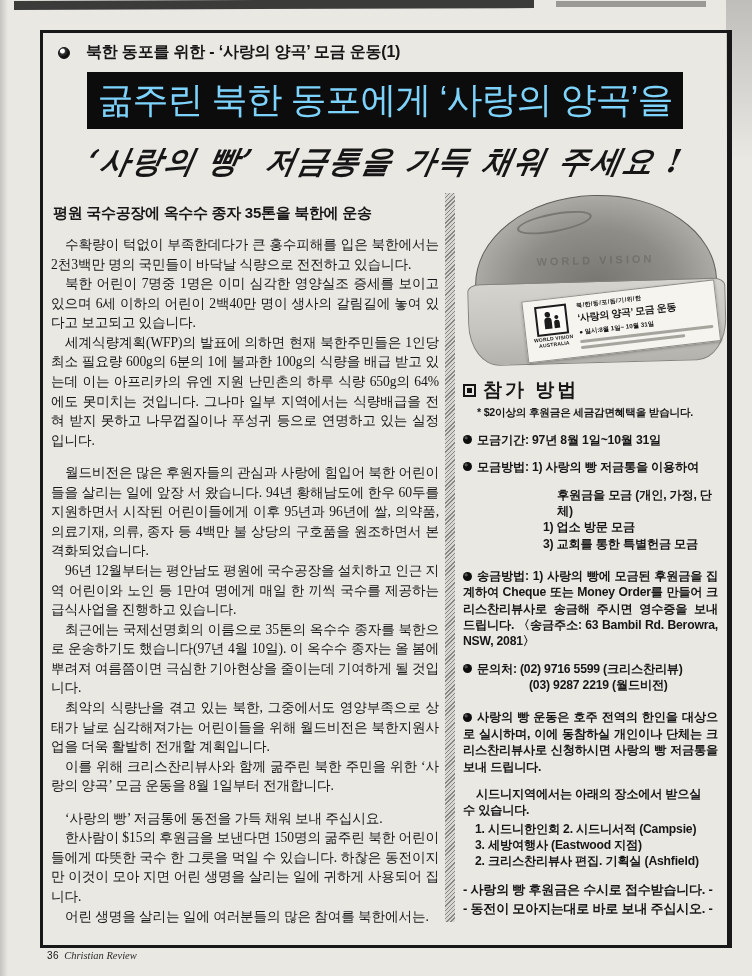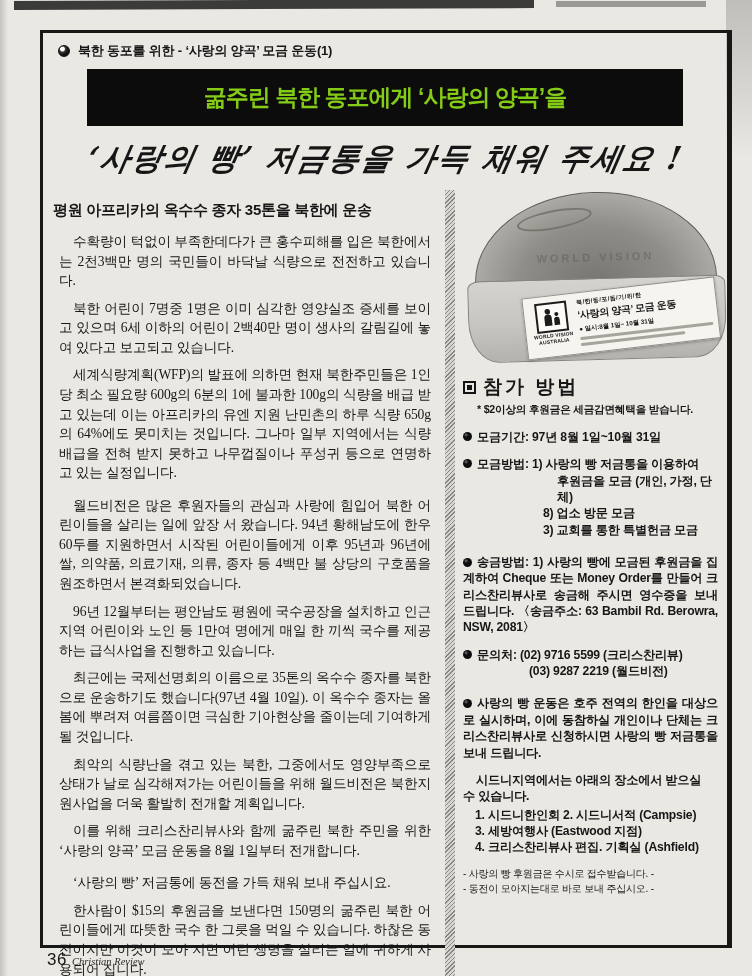--- a/index.html
+++ b/index.html
@@ -19,28 +19,28 @@
 
   
   .frame {
     position:absolute; left:40px; top:30px;
     width:692px; height:918px;
     border:3px solid #181818; border-right-width:5px;
     box-sizing:border-box;
   }
 
   
-  .kicker { display:flex; align-items:center; gap:8px; margin:9px 0 0 15px; font-size:13px; font-weight:bold; letter-spacing:-.2px; }
+  .kicker { display:flex; align-items:center; gap:16px; margin:9px 0 0 15px; font-size:16px; font-weight:bold; letter-spacing:-.2px; }
   .kicker-dot { width:12px; height:12px; border-radius:50%; flex:none;
     background:radial-gradient(circle at 34% 30%, #ffffff 0 2px, #3a3a3a 3px, #101010 6px); border:1px solid #111; box-sizing:border-box;}
 
   
   .banner { margin:9px 44px 0 44px; height:57px; background:#0c0c0c;
     display:flex; align-items:center; justify-content:center; }
-  .banner span { color:#84cc16; font-size:23px; font-weight:700; letter-spacing:-1px; white-space:nowrap; }
+  .banner span { color:#7dd3fc; font-size:36px; font-weight:400; letter-spacing:-1px; white-space:nowrap; }
 
   
   .callig { margin-top:13px; text-align:center; }
   .callig span {
     display:inline-block;
     font-family:"DejaVu Serif","Liberation Serif",serif;
     font-style:italic; font-weight:bold;
     font-size:30px; letter-spacing:2px;
     transform:skewX(-11deg) scaleY(1.05);
     white-space:nowrap;
@@ -51,21 +51,21 @@
   .left-col { width:388px; padding-top:11px; box-sizing:border-box; }
   .divider { width:10px; margin:0 5px 4px 6px; flex:none;
     background:#d8d6d0;
     background-image:repeating-linear-gradient(135deg, rgba(70,70,70,.55) 0 1px, rgba(0,0,0,0) 1px 3px);
   }
   .right-col { flex:1; min-width:0; padding:0 3px 0 3px; }
 
   
   .subhead { font-size:15px; font-weight:bold; letter-spacing:-.3px; margin:0 0 12px 2px; }
   .body-p {
-    margin:8px; font-family:"Liberation Serif","DejaVu Serif",serif;
+    margin:0; font-family:"Liberation Serif","DejaVu Serif",serif;
     font-size:13.6px; line-height:1.44; text-align:justify;
     text-indent:14px; letter-spacing:-.1px; word-break:break-all;
   }
   .gap-top { margin-top:13px; }
 
   
   .photo { position:relative; height:172px; margin:2px 0 10px 0; }
   .loaf { position:absolute; left:4px; top:0; width:258px; height:168px; transform:rotate(-1.6deg); }
   .lid { position:absolute; left:8px; top:0; width:242px; height:98px;
     background:radial-gradient(ellipse at 50% 95%, #76756f 0%, #8e8d87 45%, #b5b4ae 80%, #cfcec8 100%);
@@ -103,32 +103,32 @@
   .tax-note { font-size:10.6px; font-weight:bold; margin:3px 0 12px 14px; letter-spacing:-.2px; }
 
   .info { font-size:12.2px; line-height:1.34; letter-spacing:-.2px; }
   .row { display:flex; margin-bottom:11px; }
   .bullet { width:9px; height:9px; border-radius:50%; flex:none; margin:3px 5px 0 0;
     background:radial-gradient(circle at 35% 32%, #555 0 1px, #0e0e0e 2px); }
   .bullet.inline { display:inline-block; margin:0 5px 0 0; vertical-align:-0.5px; }
   .row b, .just b { font-weight:800; }
   .row .content { flex:1; min-width:0; font-weight:600; }
   .ind1 { padding-left:66px; }
-  .ind2 { padding-left:80px; }
+  .ind2 { padding-left:80px;margin-top:11px; }
   .contact-ind { padding-left:52px; }
   .just { margin:16px 0 11px 0; text-align:justify; word-break:break-all; font-weight:600; }
   .p-ind { text-indent:13px; }
   .sydney-intro { margin:0 11px 2px 0; text-indent:13px; font-weight:600; }
   .loc-line { padding-left:12px; font-weight:600; white-space:nowrap; }
   .final-notes { margin-top:10px; }
-  .final-note { font-size:10px; font-weight:400; letter-spacing:-.2px; white-space:nowrap; line-height:1.5; }
+  .final-note { font-size:13px; font-weight:700; letter-spacing:-.2px; white-space:nowrap; line-height:1.5; }
 
   
   .footer { position:absolute; left:47px; top:950px; display:flex; align-items:baseline; gap:5px; }
-  .footer-num { font-size:17px; letter-spacing:.5px; }
+  .footer-num { font-size:10px; letter-spacing:.5px; }
   .footer-mag { font-family:"Liberation Serif",serif; font-style:italic; font-size:10.5px; color:#2a2a2a; }
 </style>
 </head>
 <body>
 
 <div class="scan-top-a"></div>
 <div class="scan-top-b"></div>
 <div class="scan-right-smudge"></div>
 <div class="scan-left-edge"></div>
 
@@ -143,21 +143,21 @@
     <span>굶주린 북한 동포에게 ‘사랑의 양곡’을</span>
   </div>
 
   <div class="callig">
     <span>‘사랑의 빵’ 저금통을 가득 채워 주세요 !</span>
   </div>
 
   <div class="cols">
 
     <div class="left-col">
-      <div class="subhead">평원 아프리카의 옥수수 종자 35톤을 북한에 운송</div>
+      <div class="subhead">평원 국수공장에 옥수수 종자 35톤을 북한에 운송</div>
       <p class="body-p">수확량이 턱없이 부족한데다가 큰 홍수피해를 입은 북한에서는 2천3백만 명의 국민들이 바닥날 식량으로 전전하고 있습니다.</p>
       <p class="body-p">북한 어린이 7명중 1명은 이미 심각한 영양실조 증세를 보이고 있으며 6세 이하의 어린이 2백40만 명이 생사의 갈림길에 놓여 있다고 보고되고 있습니다.</p>
       <p class="body-p">세계식량계획(WFP)의 발표에 의하면 현재 북한주민들은 1인당 최소 필요량 600g의 6분의 1에 불과한 100g의 식량을 배급 받고 있는데 이는 아프리카의 유엔 지원 난민촌의 하루 식량 650g의 64%에도 못미치는 것입니다. 그나마 일부 지역에서는 식량배급을 전혀 받지 못하고 나무껍질이나 푸성귀 등으로 연명하고 있는 실정입니다.</p>
       <p class="body-p gap-top">월드비전은 많은 후원자들의 관심과 사랑에 힘입어 북한 어린이들을 살리는 일에 앞장 서 왔습니다. 94년 황해남도에 한우 60두를 지원하면서 시작된 어린이들에게 이후 95년과 96년에 쌀, 의약품, 의료기재, 의류, 종자 등 4백만 불 상당의 구호품을 원조하면서 본격화되었습니다.</p>
       <p class="body-p">96년 12월부터는 평안남도 평원에 국수공장을 설치하고 인근 지역 어린이와 노인 등 1만여 명에게 매일 한 끼씩 국수를 제공하는 급식사업을 진행하고 있습니다.</p>
       <p class="body-p">최근에는 국제선명회의 이름으로 35톤의 옥수수 종자를 북한으로 운송하기도 했습니다(97년 4월 10일). 이 옥수수 종자는 올 봄에 뿌려져 여름쯤이면 극심한 기아현상을 줄이는데 기여하게 될 것입니다.</p>
       <p class="body-p">최악의 식량난을 겪고 있는 북한, 그중에서도 영양부족으로 상태가 날로 심각해져가는 어린이들을 위해 월드비전은 북한지원사업을 더욱 활발히 전개할 계획입니다.</p>
       <p class="body-p">이를 위해 크리스찬리뷰사와 함께 굶주린 북한 주민을 위한 ‘사랑의 양곡’ 모금 운동을 8월 1일부터 전개합니다.</p>
       <p class="body-p gap-top">‘사랑의 빵’ 저금통에 동전을 가득 채워 보내 주십시요.</p>
       <p class="body-p">한사람이 $15의 후원금을 보낸다면 150명의 굶주린 북한 어린이들에게 따뜻한 국수 한 그릇을 먹일 수 있습니다. 하찮은 동전이지만 이것이 모아 지면 어린 생명을 살리는 일에 귀하게 사용되어 집니다.</p>
@@ -217,21 +217,21 @@
         </div>
 
         <div class="row">
           <span class="bullet"></span>
           <div class="content">
             <div>
               <b>모금방법:</b>
               <span>1) 사랑의 빵 저금통을 이용하여</span>
             </div>
             <div class="ind2">후원금을 모금 (개인, 가정, 단체)</div>
-            <div class="ind1">8) 업소 방문 모금</div>
+            <div class="ind1">1) 업소 방문 모금</div>
             <div class="ind1">3) 교회를 통한 특별헌금 모금</div>
           </div>
         </div>
 
         <p class="just">
           <span class="bullet inline"></span><b>송금방법:</b>
           <span>1) 사랑의 빵에 모금된 후원금을 집계하여 Cheque 또는 Money Order를 만들어 크리스찬리뷰사로 송금해 주시면 영수증을 보내 드립니다. 〈송금주소: 63 Bambil Rd. Berowra, NSW, 2081〉</span>
         </p>
 
         <div class="row">
@@ -245,21 +245,21 @@
           </div>
         </div>
 
         <p class="just">
           <span class="bullet inline"></span><span>사랑의 빵 운동은 호주 전역의 한인을 대상으로 실시하며, 이에 동참하실 개인이나 단체는 크리스찬리뷰사로 신청하시면 사랑의 빵 저금통을 보내 드립니다.</span>
         </p>
 
         <p class="sydney-intro">시드니지역에서는 아래의 장소에서 받으실 수 있습니다.</p>
         <div class="loc-line">1. 시드니한인회  2. 시드니서적 (Campsie)</div>
         <div class="loc-line">3. 세방여행사 (Eastwood 지점)</div>
-        <div class="loc-line">4. 크리스찬리뷰사 편집. 기획실 (Ashfield)</div>
+        <div class="loc-line">2. 크리스찬리뷰사 편집. 기획실 (Ashfield)</div>
 
         <div class="final-notes">
           <div class="final-note">- 사랑의 빵 후원금은 수시로 접수받습니다. -</div>
           <div class="final-note">- 동전이 모아지는대로 바로 보내 주십시오. -</div>
         </div>
 
       </div>
     </div>
   </div>
 </div>

